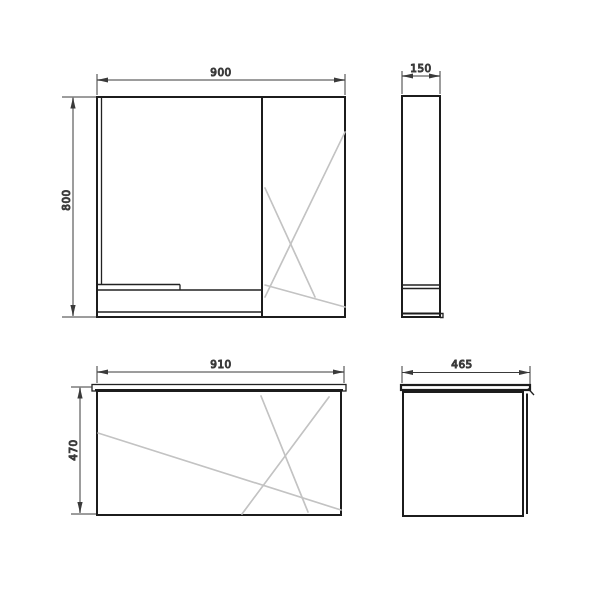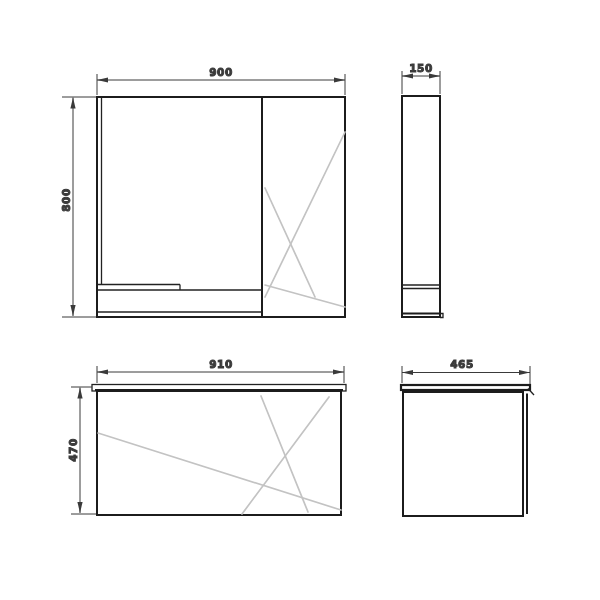--- a/index.html
+++ b/index.html
@@ -7,21 +7,20 @@
     padding: 0;
     background: #ffffff;
     font-family: "DejaVu Sans", "Liberation Sans", sans-serif;
   }
   .canvas {
     position: relative;
     width: 600px;
     height: 600px;
     background: #ffffff;
     overflow: hidden;
-    font-weight: bold;
   }
   svg { display: block; }
   
   .ol  { stroke: #1c1c1c; stroke-width: 2;   fill: none; }
   .ol2 { stroke: #1c1c1c; stroke-width: 2.2; fill: none; }
   .dt  { stroke: #222222; stroke-width: 1.3; fill: none; }
   .gr  { stroke: #c3c3c3; stroke-width: 1.7; fill: none; stroke-linecap: round; }
   .dm  { stroke: #3a3a3a; stroke-width: 1;   fill: none; }
   .dim-text {
     fill: #3c3c3c;

